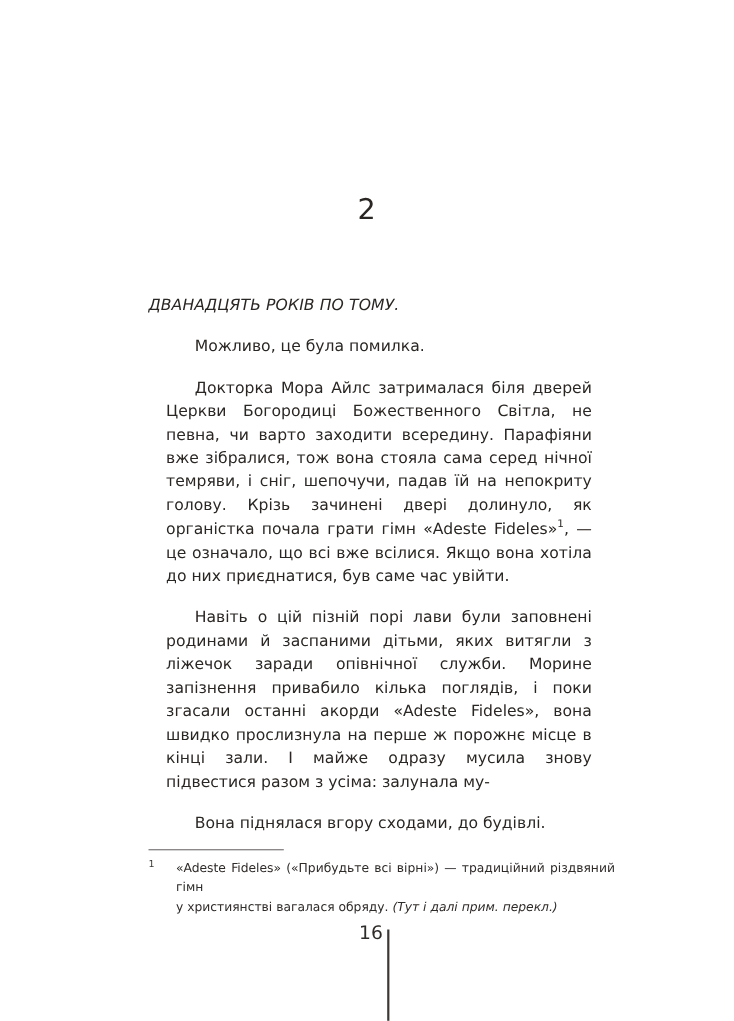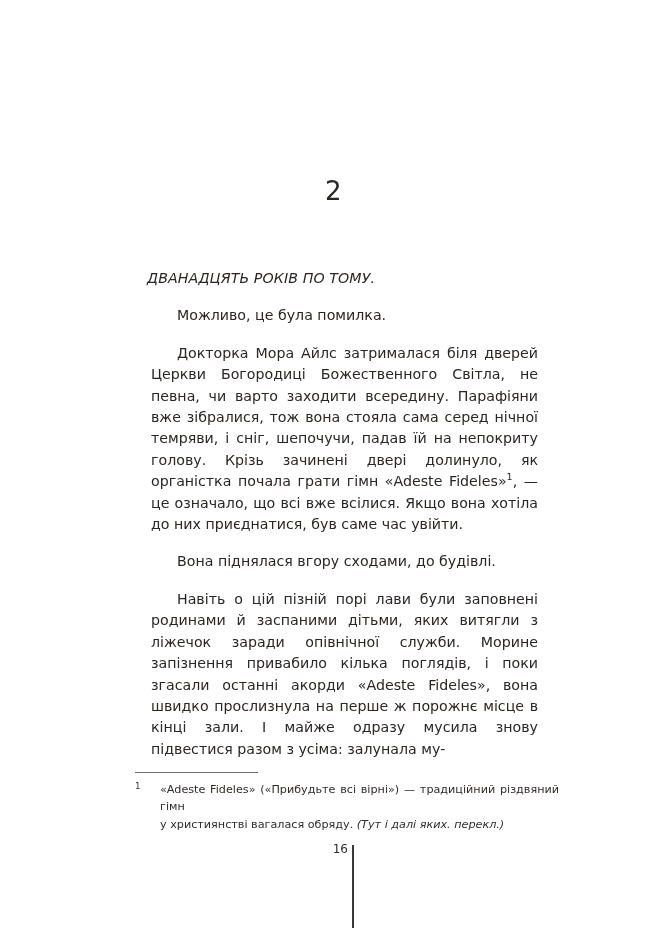--- a/index.html
+++ b/index.html
@@ -44,21 +44,21 @@
     top: 268px;
     width: 419px;
   }
 
   .epigraph {
     font-style: italic;
     font-size: 14.2px;
     line-height: 21.4px;
     letter-spacing: 0.1px;
     color: #2a2623;
-    margin: 0 0 0 12px;
+    margin: 0 0 0 0;
     text-indent: 0;
     white-space: nowrap;
   }
 
   .body-par {
     font-size: 14.2px;
     line-height: 21.4px;
     color: #2a2623;
     margin: 16px;
     text-align: justify;
@@ -133,21 +133,21 @@
     text-align: left;
   }
 
   
   .page-number {
     position: absolute;
     left: 326px;
     top: 841px;
     width: 22px;
     text-align: right;
-    font-size: 12px;
+    font-size: 17px;
     color: #2f2b29;
     line-height: 16px;
   }
 
   .binding-mark {
     position: absolute;
     left: 352px;
     top: 845px;
     width: 1.6px;
     height: 83px;
@@ -163,31 +163,31 @@
 
   <div class="text-column">
 
     <p class="epigraph no-stretch">ДВАНАДЦЯТЬ РОКІВ ПО ТОМУ.</p>
 
     <p class="body-par no-stretch">Можливо, це була помилка.</p>
 
     <p class="body-par no-stretch"><span>Докторка Мора Айлс затрималася біля дверей Церкви Богородиці Божественного Світла, не певна, чи варто заходити всередину. Парафіяни вже зібралися, тож вона стояла сама серед нічної темряви, і сніг, шепочучи, падав їй на непокриту голову. Крізь зачинені двері долинуло, як органістка почала грати гімн «Adeste Fideles»</span><span class="sup-note">1</span><span>, — це означало, що всі вже всілися. Якщо вона хотіла до них приєднатися, був саме час увійти.</span></p>
 
 
+    <p class="body-par no-stretch">Навіть о цій пізній порі лави були заповнені родинами й заспаними дітьми, яких витягли з ліжечок заради опівнічної служби. Морине запізнення привабило кілька поглядів, і поки згасали останні акорди «Adeste Fideles», вона швидко прослизнула на перше ж порожнє місце в кінці зали. І майже одразу мусила знову підвестися разом з усіма: залунала му-</p>
+
     <p class="body-par no-stretch">Вона піднялася вгору сходами, до будівлі.</p>
-
-    <p class="body-par no-stretch">Навіть о цій пізній порі лави були заповнені родинами й заспаними дітьми, яких витягли з ліжечок заради опівнічної служби. Морине запізнення привабило кілька поглядів, і поки згасали останні акорди «Adeste Fideles», вона швидко прослизнула на перше ж порожнє місце в кінці зали. І майже одразу мусила знову підвестися разом з усіма: залунала му-</p>
 
   </div>
 
   <div class="footnote-block">
     <div class="footnote-rule"></div>
     <div class="footnote-row">
       <span class="footnote-marker">1</span><span>«Adeste Fideles» («Прибудьте всі вірні») — традиційний різдвяний гімн</span>
-      <span class="footnote-line2"><span>у християнстві вагалася обряду. </span><em>(Тут і далі яких. перекл.)</em></span>
+      <span class="footnote-line2"><span>у християнстві вагалася обряду. </span><em>(Тут і далі прим. перекл.)</em></span>
     </div>
   </div>
 
   <div class="page-number">16</div>
 
   <div class="binding-mark"></div>
 
 </div>
 
 </body></html>

